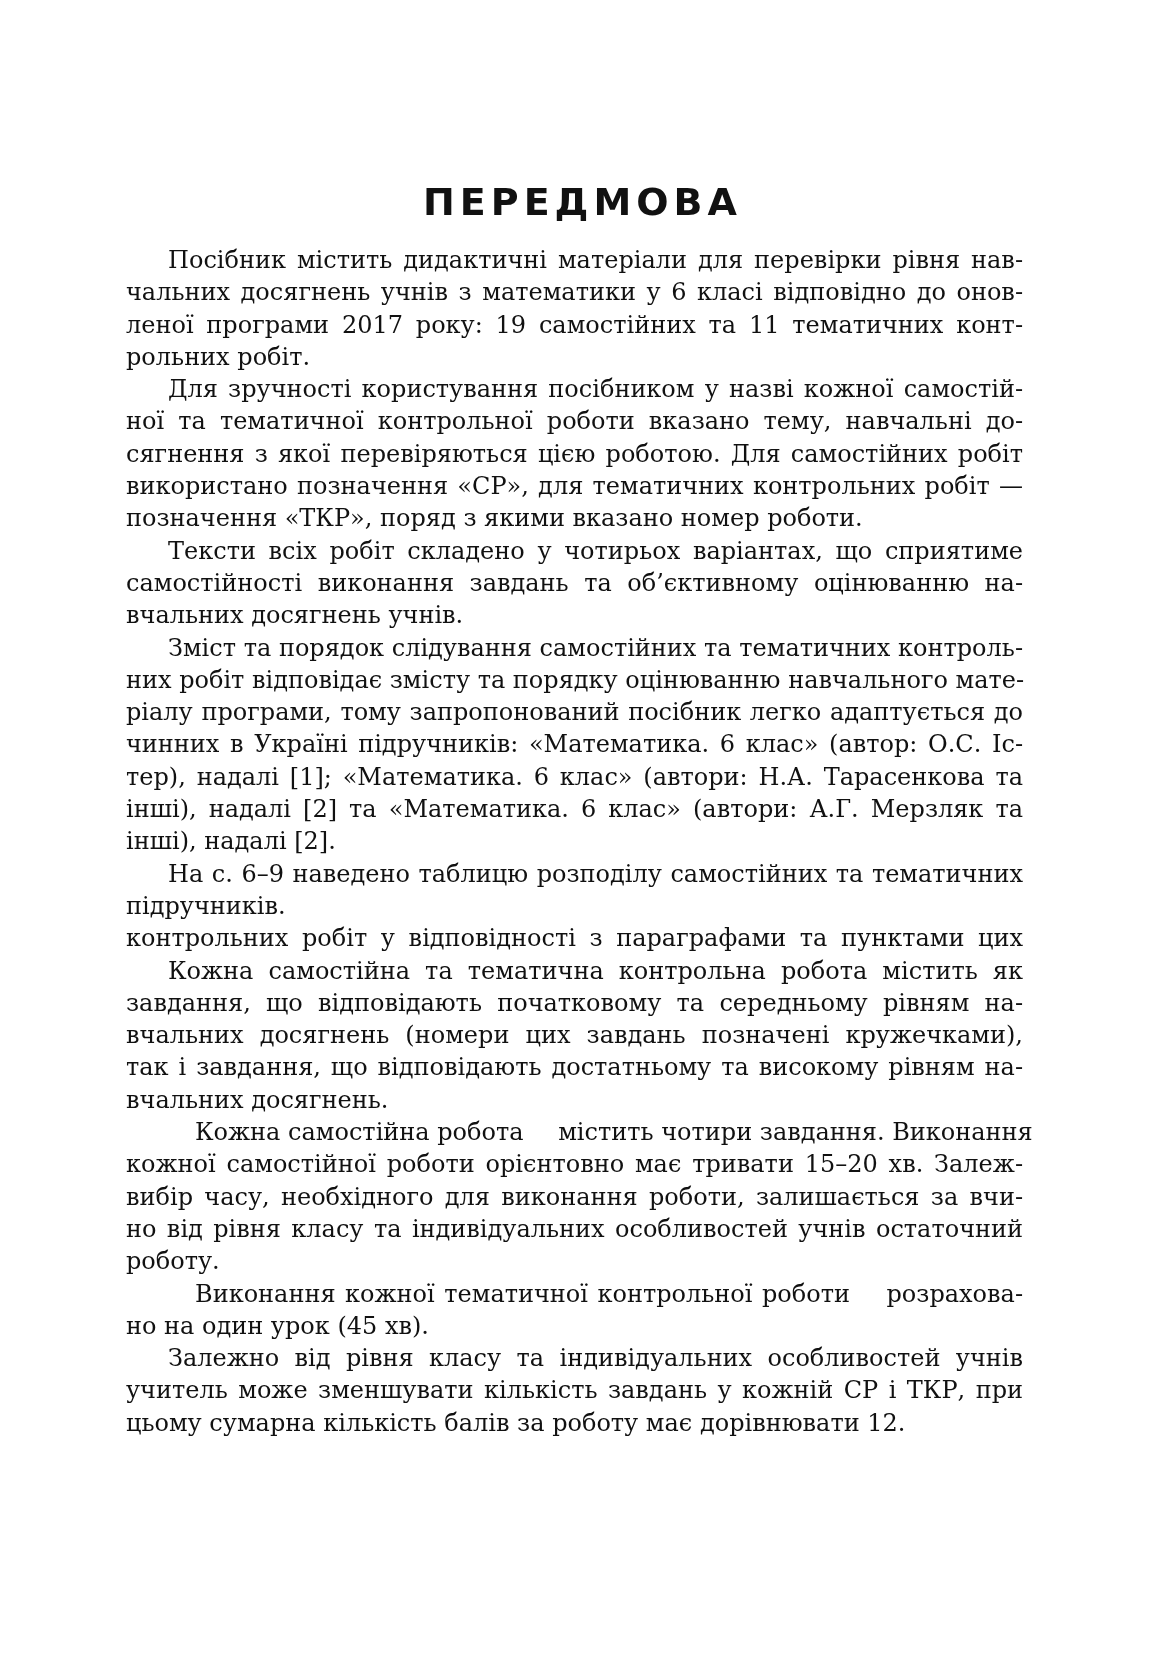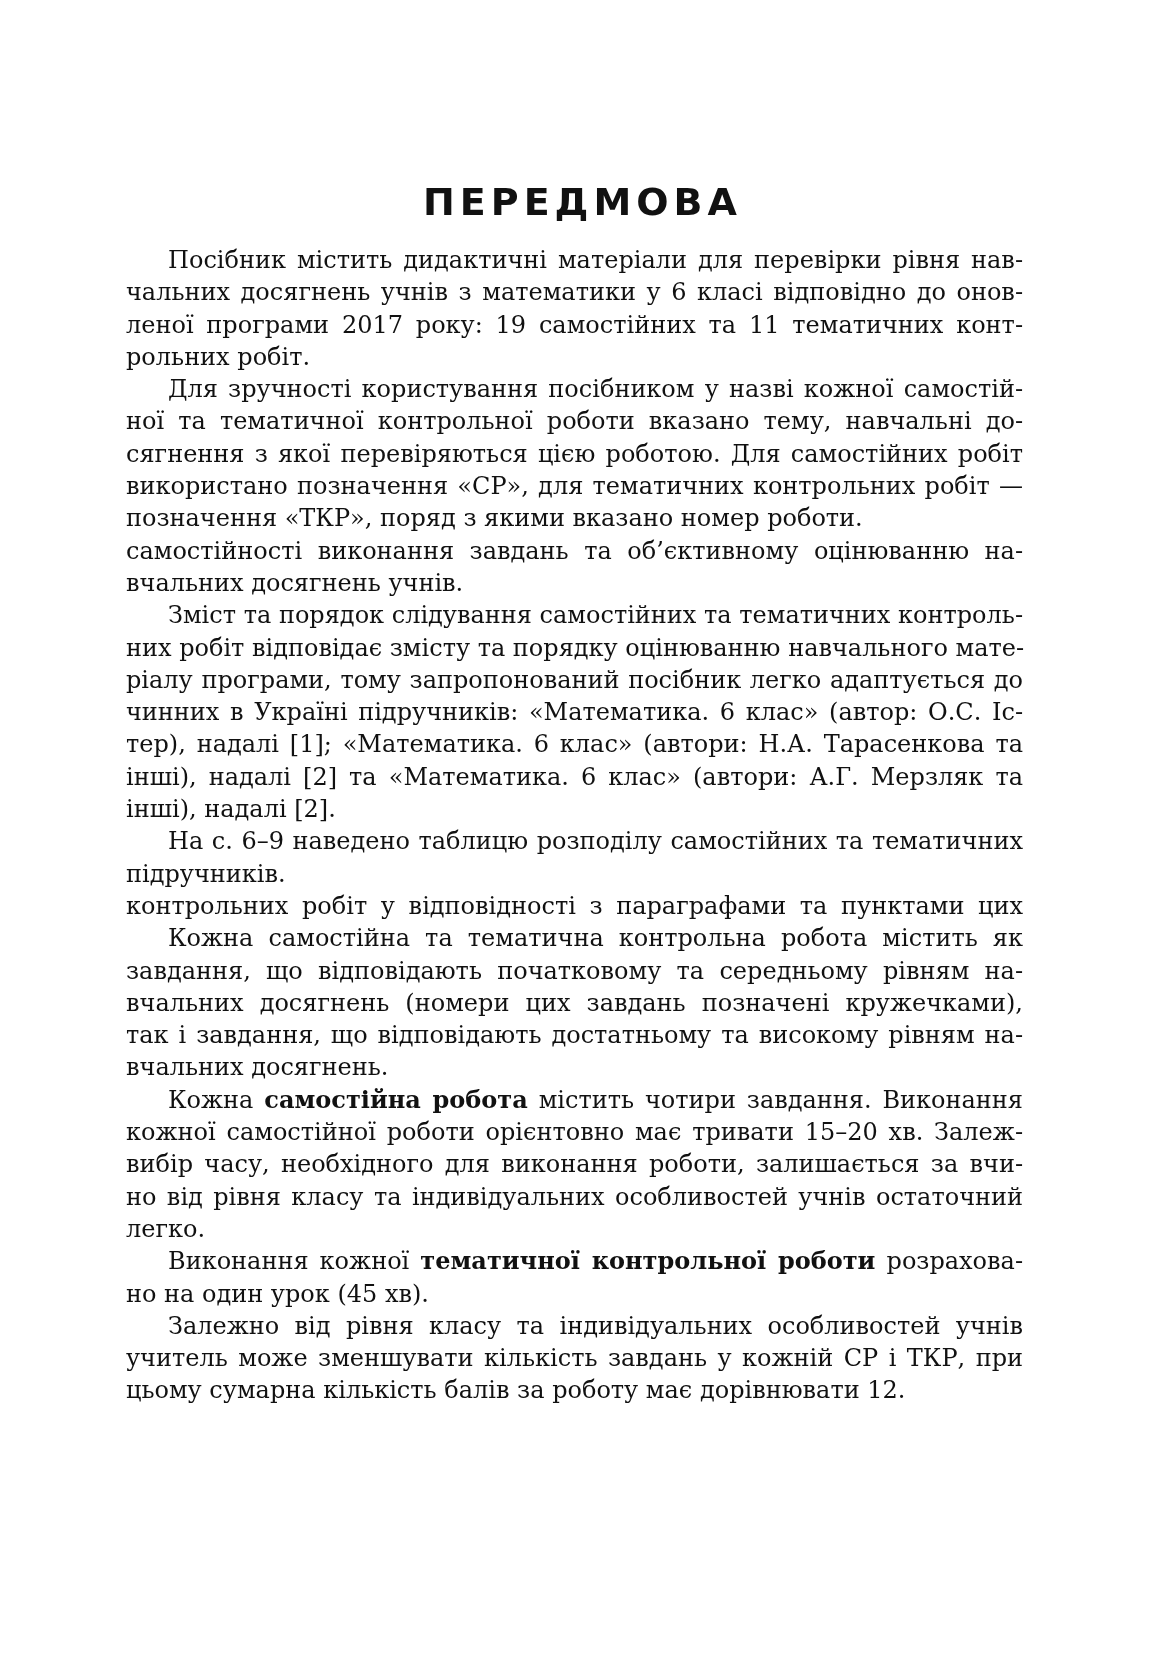--- a/index.html
+++ b/index.html
@@ -17,22 +17,22 @@
     font-family: "DejaVu Serif", serif;
     font-size: 24px; color: #111111;
   }
   .line {
     display: block; height: 32.3px; line-height: 32.3px;
     white-space: nowrap;
     text-align: justify; text-align-last: justify;
   }
   .line.last { text-align-last: left; }
   .line.indent { padding-left: 42px; }
-  .line span { white-space: pre; }
-  b { font-weight: bold; }
+  .line span { white-space: pre; margin-left: 27px; }
+  b { font-weight: normal; }
 </style>
 </head>
 <body>
 
 <div class="page">
   <div class="title">ПЕРЕДМОВА</div>
 
   <div class="body-text">
 
     <div class="paragraph">
@@ -44,20 +44,21 @@
 
     <div class="paragraph">
       <span class="line indent">Для зручності користування посібником у назві кожної самостій-</span>
       <span class="line">ної та тематичної контрольної роботи вказано тему, навчальні до-</span>
       <span class="line">сягнення з якої перевіряються цією роботою. Для самостійних робіт</span>
       <span class="line">використано позначення «СР», для тематичних контрольних робіт —</span>
       <span class="line last">позначення «ТКР», поряд з якими вказано номер роботи.</span>
     </div>
 
     <div class="paragraph">
+      <span class="line indent">Тексти всіх робіт складено у чотирьох варіантах, що сприятиме</span>
       <span class="line">самостійності виконання завдань та об’єктивному оцінюванню на-</span>
       <span class="line last">вчальних досягнень учнів.</span>
     </div>
 
     <div class="paragraph">
       <span class="line indent">Зміст та порядок слідування самостійних та тематичних контроль-</span>
       <span class="line">них робіт відповідає змісту та порядку оцінюванню навчального мате-</span>
       <span class="line">ріалу програми, тому запропонований посібник легко адаптується до</span>
       <span class="line">чинних в Україні підручників: «Математика. 6 клас» (автор: О.С. Іс-</span>
       <span class="line">тер), надалі [1]; «Математика. 6 клас» (автори: Н.А. Тарасенкова та</span>
@@ -77,21 +78,21 @@
       <span class="line">вчальних досягнень (номери цих завдань позначені кружечками),</span>
       <span class="line">так і завдання, що відповідають достатньому та високому рівням на-</span>
       <span class="line last">вчальних досягнень.</span>
     </div>
 
     <div class="paragraph">
       <span class="line indent"><span>Кожна </span><b>самостійна робота</b><span> містить чотири завдання. Виконання</span></span>
       <span class="line">кожної самостійної роботи орієнтовно має тривати 15–20 хв. Залеж-</span>
       <span class="line">вибір часу, необхідного для виконання роботи, залишається за вчи-</span>
       <span class="line">но від рівня класу та індивідуальних особливостей учнів остаточний</span>
-      <span class="line last">легко.</span>
+      <span class="line last">роботу.</span>
     </div>
 
     <div class="paragraph">
       <span class="line indent"><span>Виконання кожної </span><b>тематичної контрольної роботи</b><span> розрахова-</span></span>
       <span class="line last">но на один урок (45 хв).</span>
     </div>
 
     <div class="paragraph">
       <span class="line indent">Залежно від рівня класу та індивідуальних особливостей учнів</span>
       <span class="line">учитель може зменшувати кількість завдань у кожній СР і ТКР, при</span>

